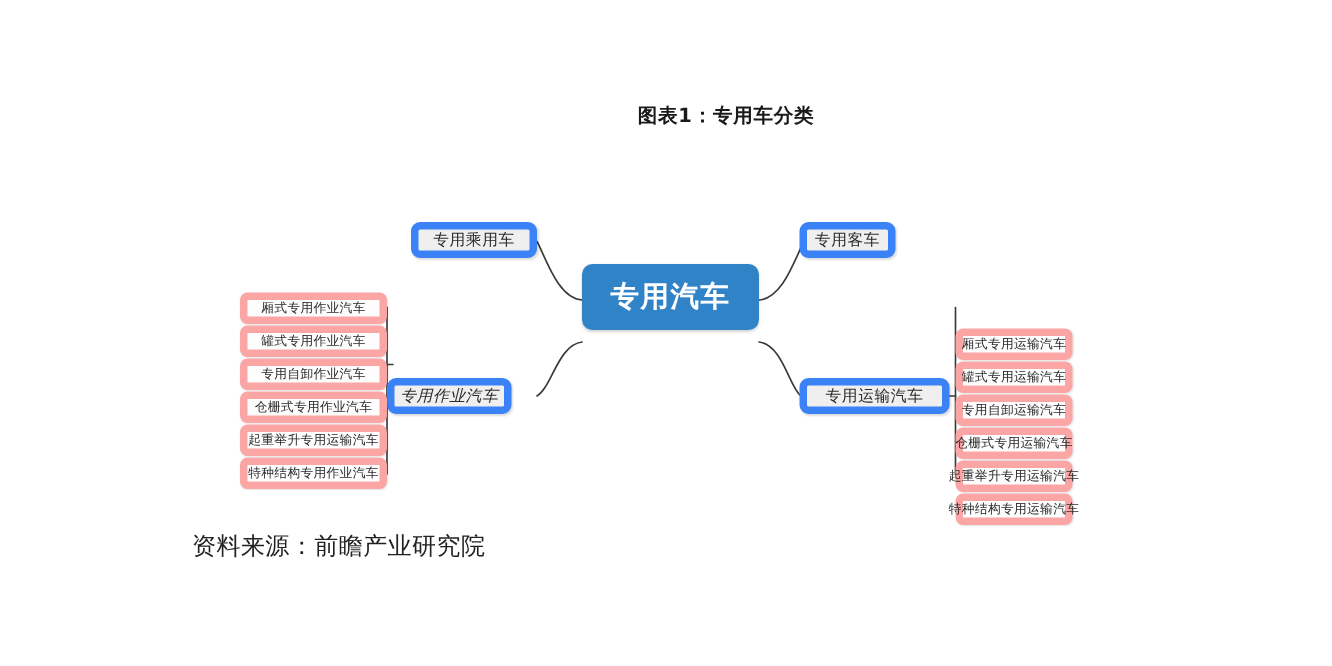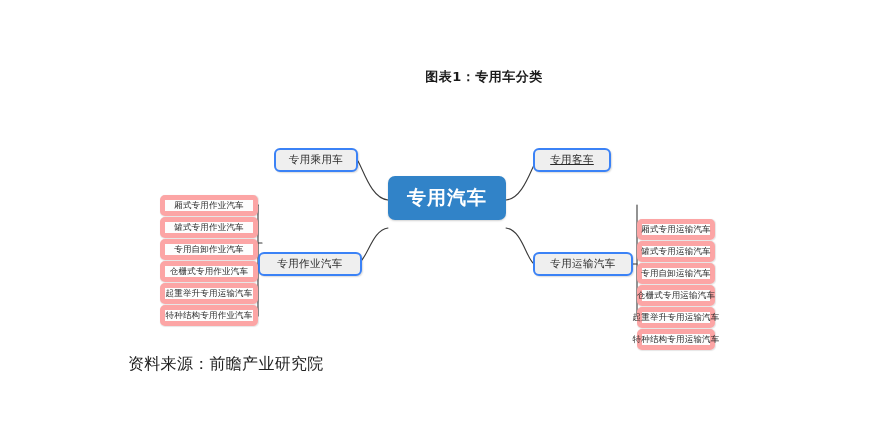--- a/index.html
+++ b/index.html
@@ -79,31 +79,31 @@
     font-size: 19px;
     font-weight: bold;
     letter-spacing: 1px;
     box-shadow: 0 1px 2px rgba(0,0,0,0.18);
   }
 
   
   .node-branch {
     height: 24px;
     background: #efefef;
-    border: 2px solid #3b82f6;
+    border: 5px solid #3b82f6;
     border-radius: 6px;
     color: #2b2b2b;
     font-size: 10.5px;
     letter-spacing: 0.4px;
     box-shadow: 1px 1px 1.5px rgba(0,0,0,0.14);
   }
 
   .node-b-passenger { left: 274px; top: 148px; width: 84px; }
-  .node-b-bus       { left: 533px; top: 148px; width: 78px; text-decoration: underline; }
-  .node-b-work      { left: 258px; top: 252px; width: 104px; }
+  .node-b-bus       { left: 533px; top: 148px; width: 64px; }
+  .node-b-work      { left: 258px; top: 252px; width: 83px; font-style: italic; }
   .node-b-transport { left: 533px; top: 252px; width: 100px; }
 
   
   .leaf {
     position: absolute;
     box-sizing: border-box;
     height: 21px;
     background: #fdfdfd;
     border: 5px solid #fca5a5;
     border-radius: 5px;

